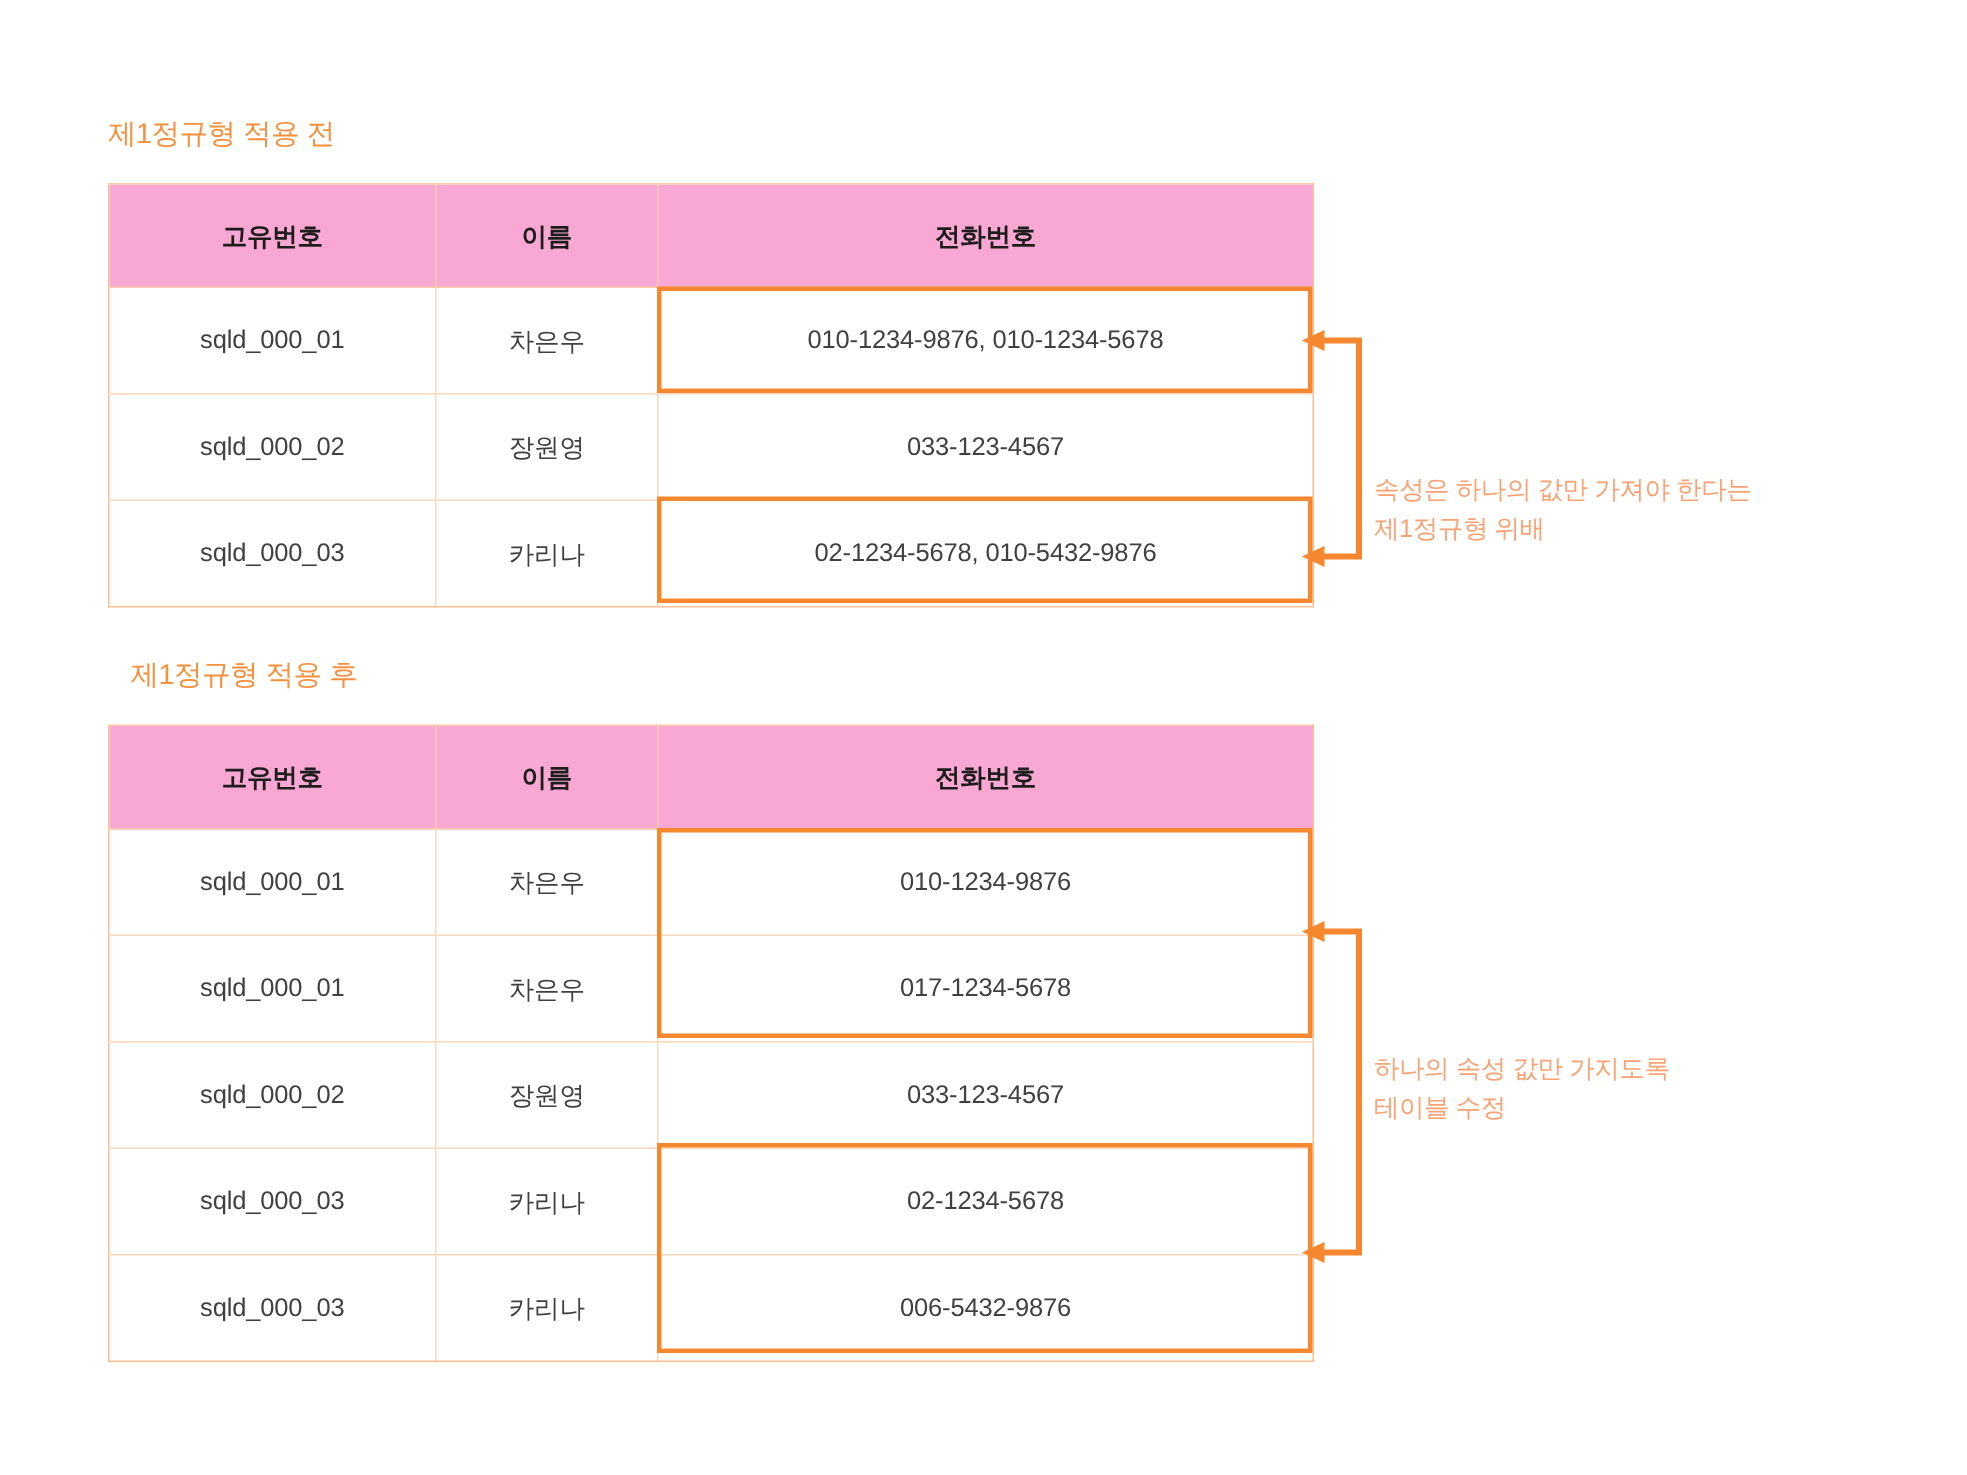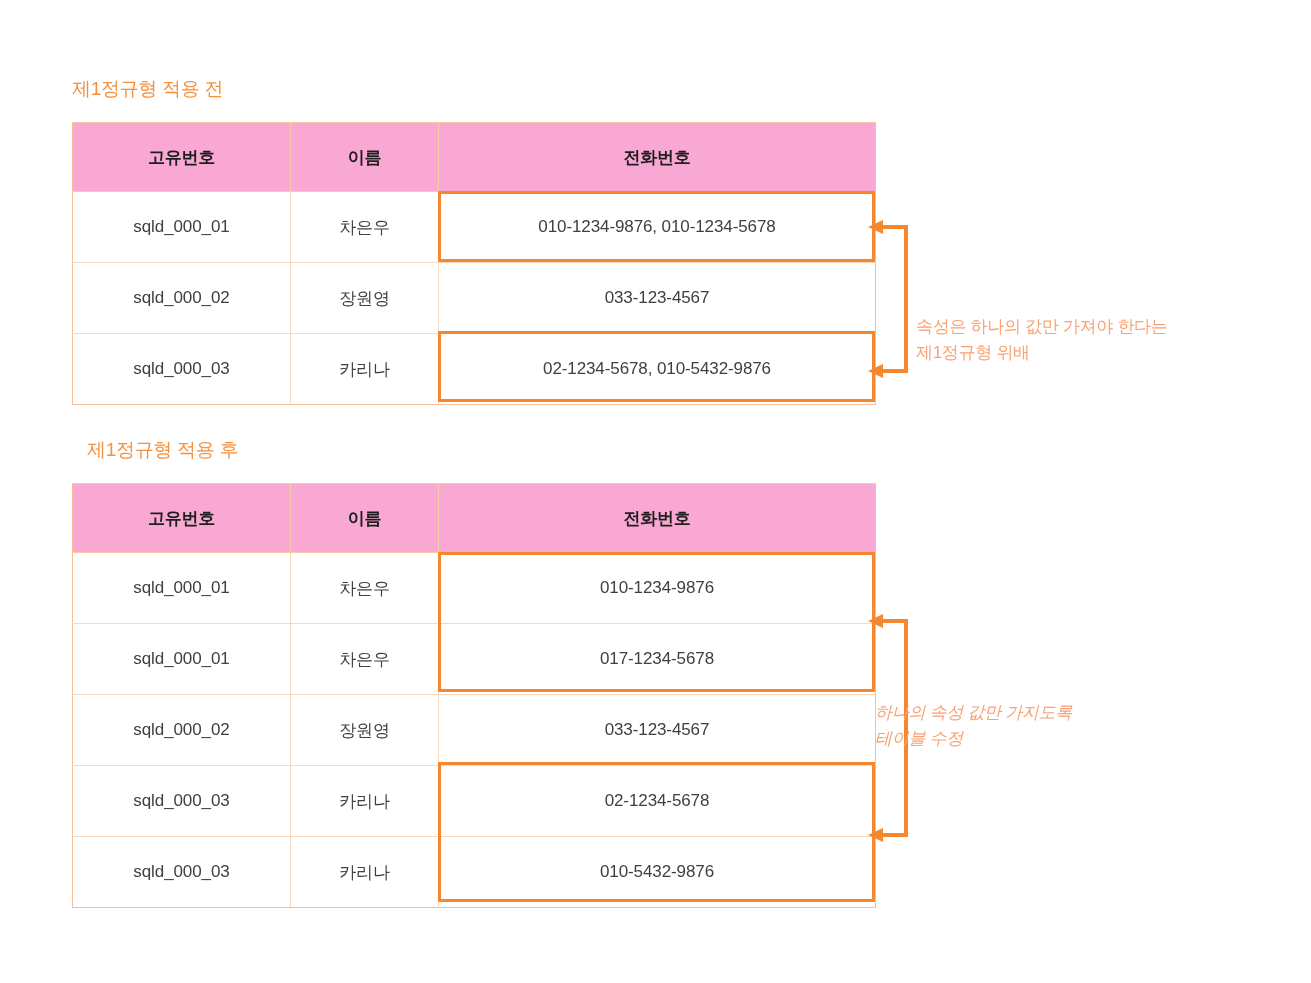--- a/index.html
+++ b/index.html
@@ -188,30 +188,30 @@
         <td>033-123-4567</td>
       </tr>
       <tr>
         <td>sqld_000_03</td>
         <td>카리나</td>
         <td>02-1234-5678</td>
       </tr>
       <tr>
         <td>sqld_000_03</td>
         <td>카리나</td>
-        <td>010-5432-9876</td>
+        <td>006-5432-9876</td>
       </tr>
     </tbody>
   </table>
 
   <div class="hl-box" style="left:438px; top:552px; width:437px; height:140px;"></div>
   <div class="hl-box" style="left:438px; top:762px; width:437px; height:140px;"></div>
 
   <svg class="bracket" style="left:868px; top:608px;" width="48" height="240" viewBox="0 0 48 240">
     <path d="M 13 13 L 38 13 L 38 227 L 13 227" fill="none" stroke="#F5872E" stroke-width="4" stroke-linecap="square"></path>
     <polygon points="0,13 15,6 15,20" fill="#F5872E"></polygon>
     <polygon points="0,227 15,220 15,234" fill="#F5872E"></polygon>
   </svg>
 
-  <div class="note" id="note-after" style="left:875px; top:700px; width:330px;font-style:italic;">하나의 속성 값만 가지도록
+  <div class="note" id="note-after" style="left:916px; top:700px; width:330px;">하나의 속성 값만 가지도록
 테이블 수정</div>
 
 </div>
 
 </body></html>

